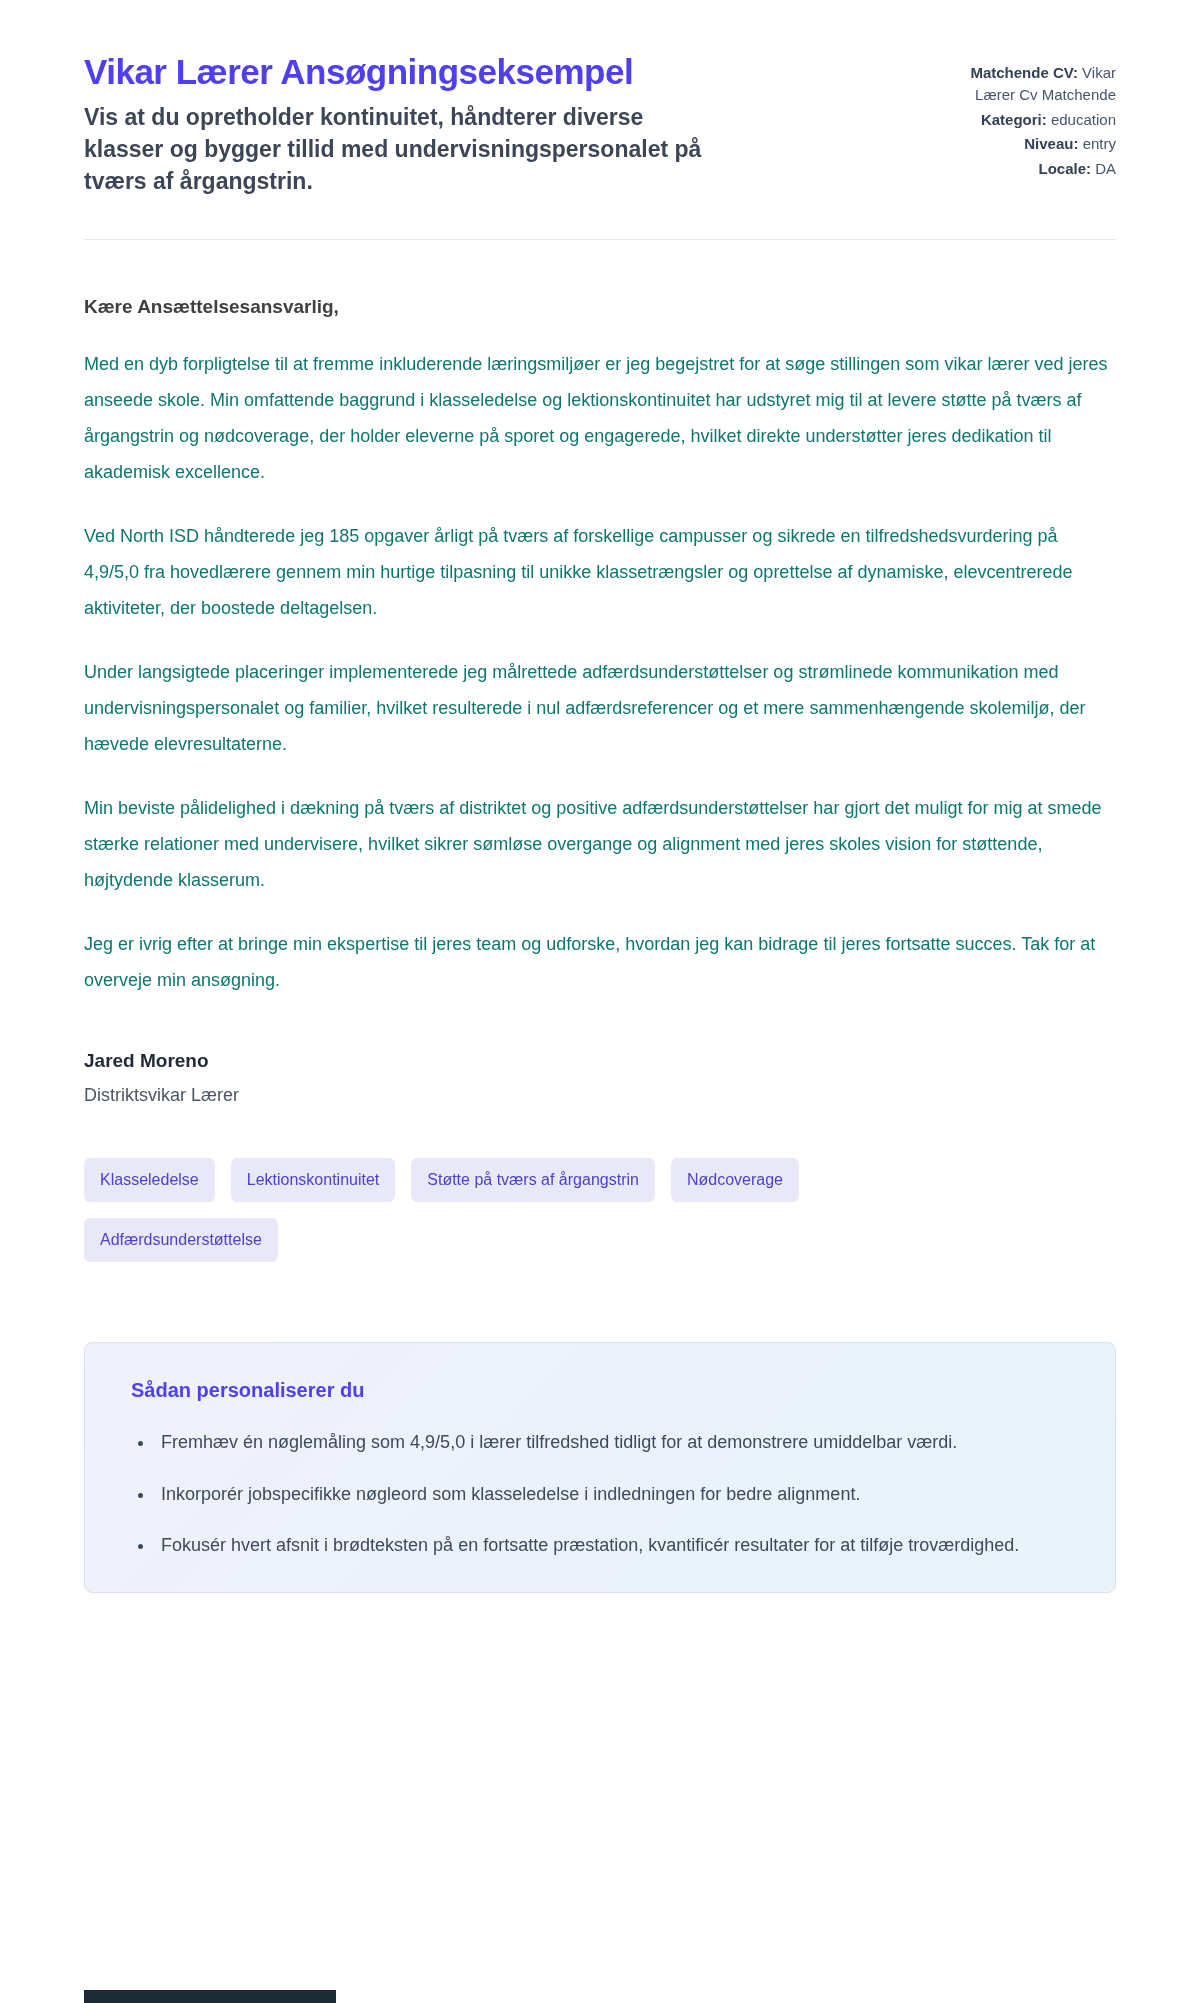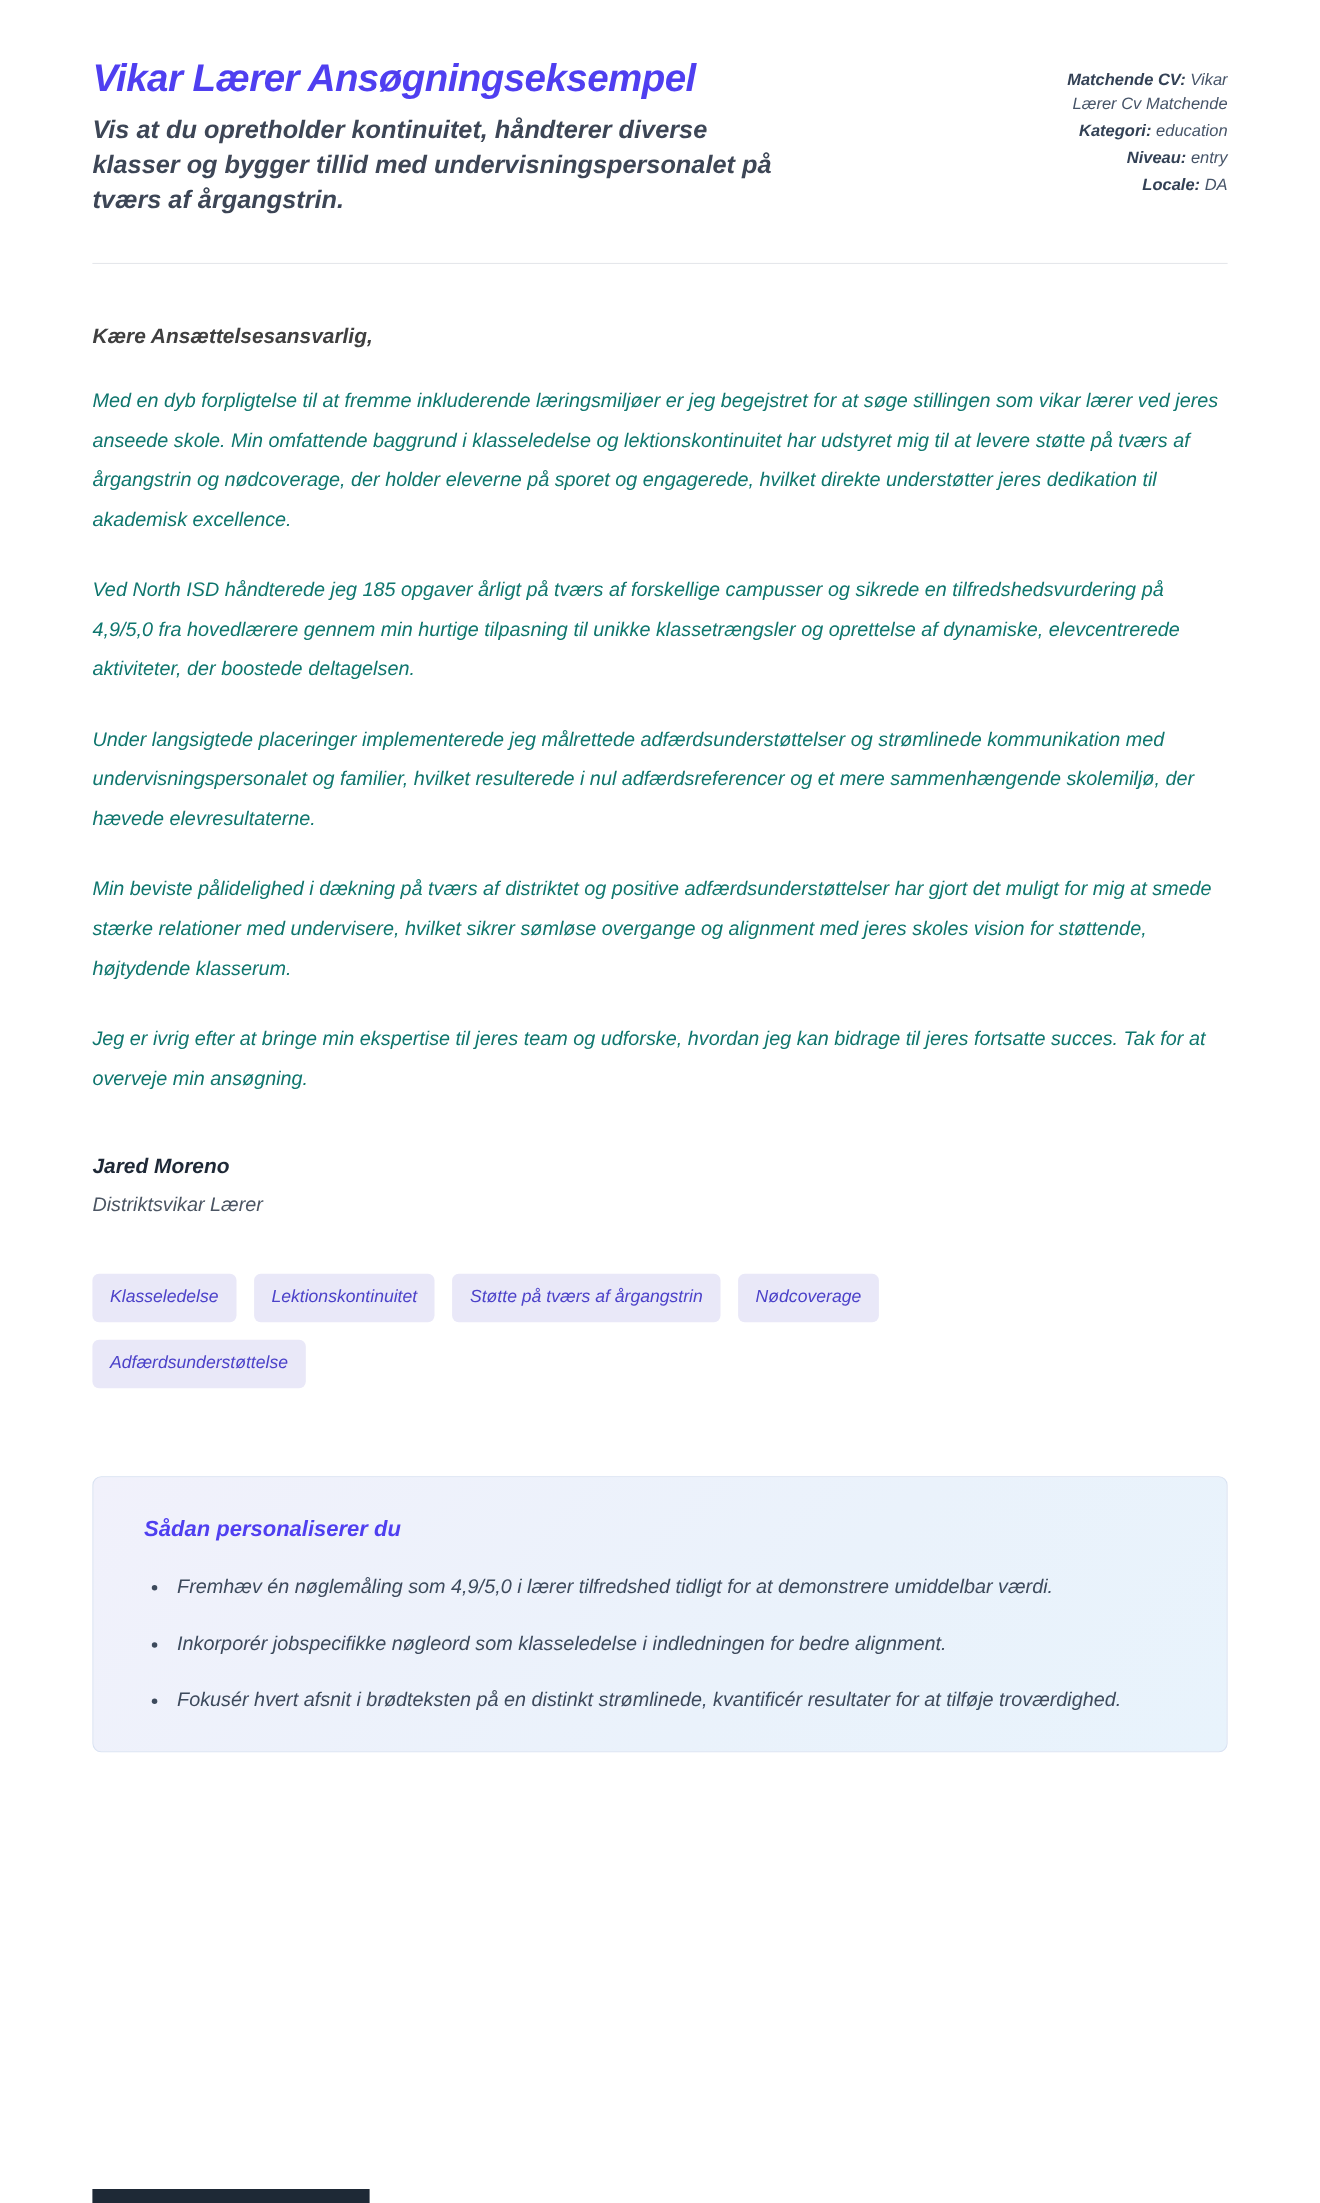--- a/index.html
+++ b/index.html
@@ -4,21 +4,21 @@
 <style>
   * { box-sizing: border-box; }
   html,body { margin:0; padding:0; }
   body {
     width:1200px; height:2003px;
     background:#ffffff;
     font-family:"Liberation Sans", sans-serif;
     position:relative;
     overflow:hidden;
   }
-  .content { padding:0 84px;font-style:italic; }
+  .content { padding:0 84px; }
 
   
   .header { display:flex; justify-content:space-between; align-items:flex-start; padding-top:52px; }
   .header-left { max-width:680px; }
   .page-title {
     margin:0 0 10px 0;
     font-size:35px; line-height:1.15; font-weight:bold;
     color:#4f3ff0; letter-spacing:-0.5px;
   }
   .page-subtitle {
@@ -128,19 +128,19 @@
     </div>
 
   <div class="tips">
     <h2 class="tips-title">Sådan personaliserer du</h2>
     <ul class="tips-list">
 
         <li class="tip">Fremhæv én nøglemåling som 4,9/5,0 i lærer tilfredshed tidligt for at demonstrere umiddelbar værdi.</li>
 
         <li class="tip">Inkorporér jobspecifikke nøgleord som klasseledelse i indledningen for bedre alignment.</li>
 
-        <li class="tip">Fokusér hvert afsnit i brødteksten på en distinkt strømlinede, kvantificér resultater for at tilføje troværdighed.</li>
+        <li class="tip">Fokusér hvert afsnit i brødteksten på en fortsatte præstation, kvantificér resultater for at tilføje troværdighed.</li>
       </ul>
   </div>
 
 </div>
 
 <div class="footer-bar"></div>
 
 </body></html>

